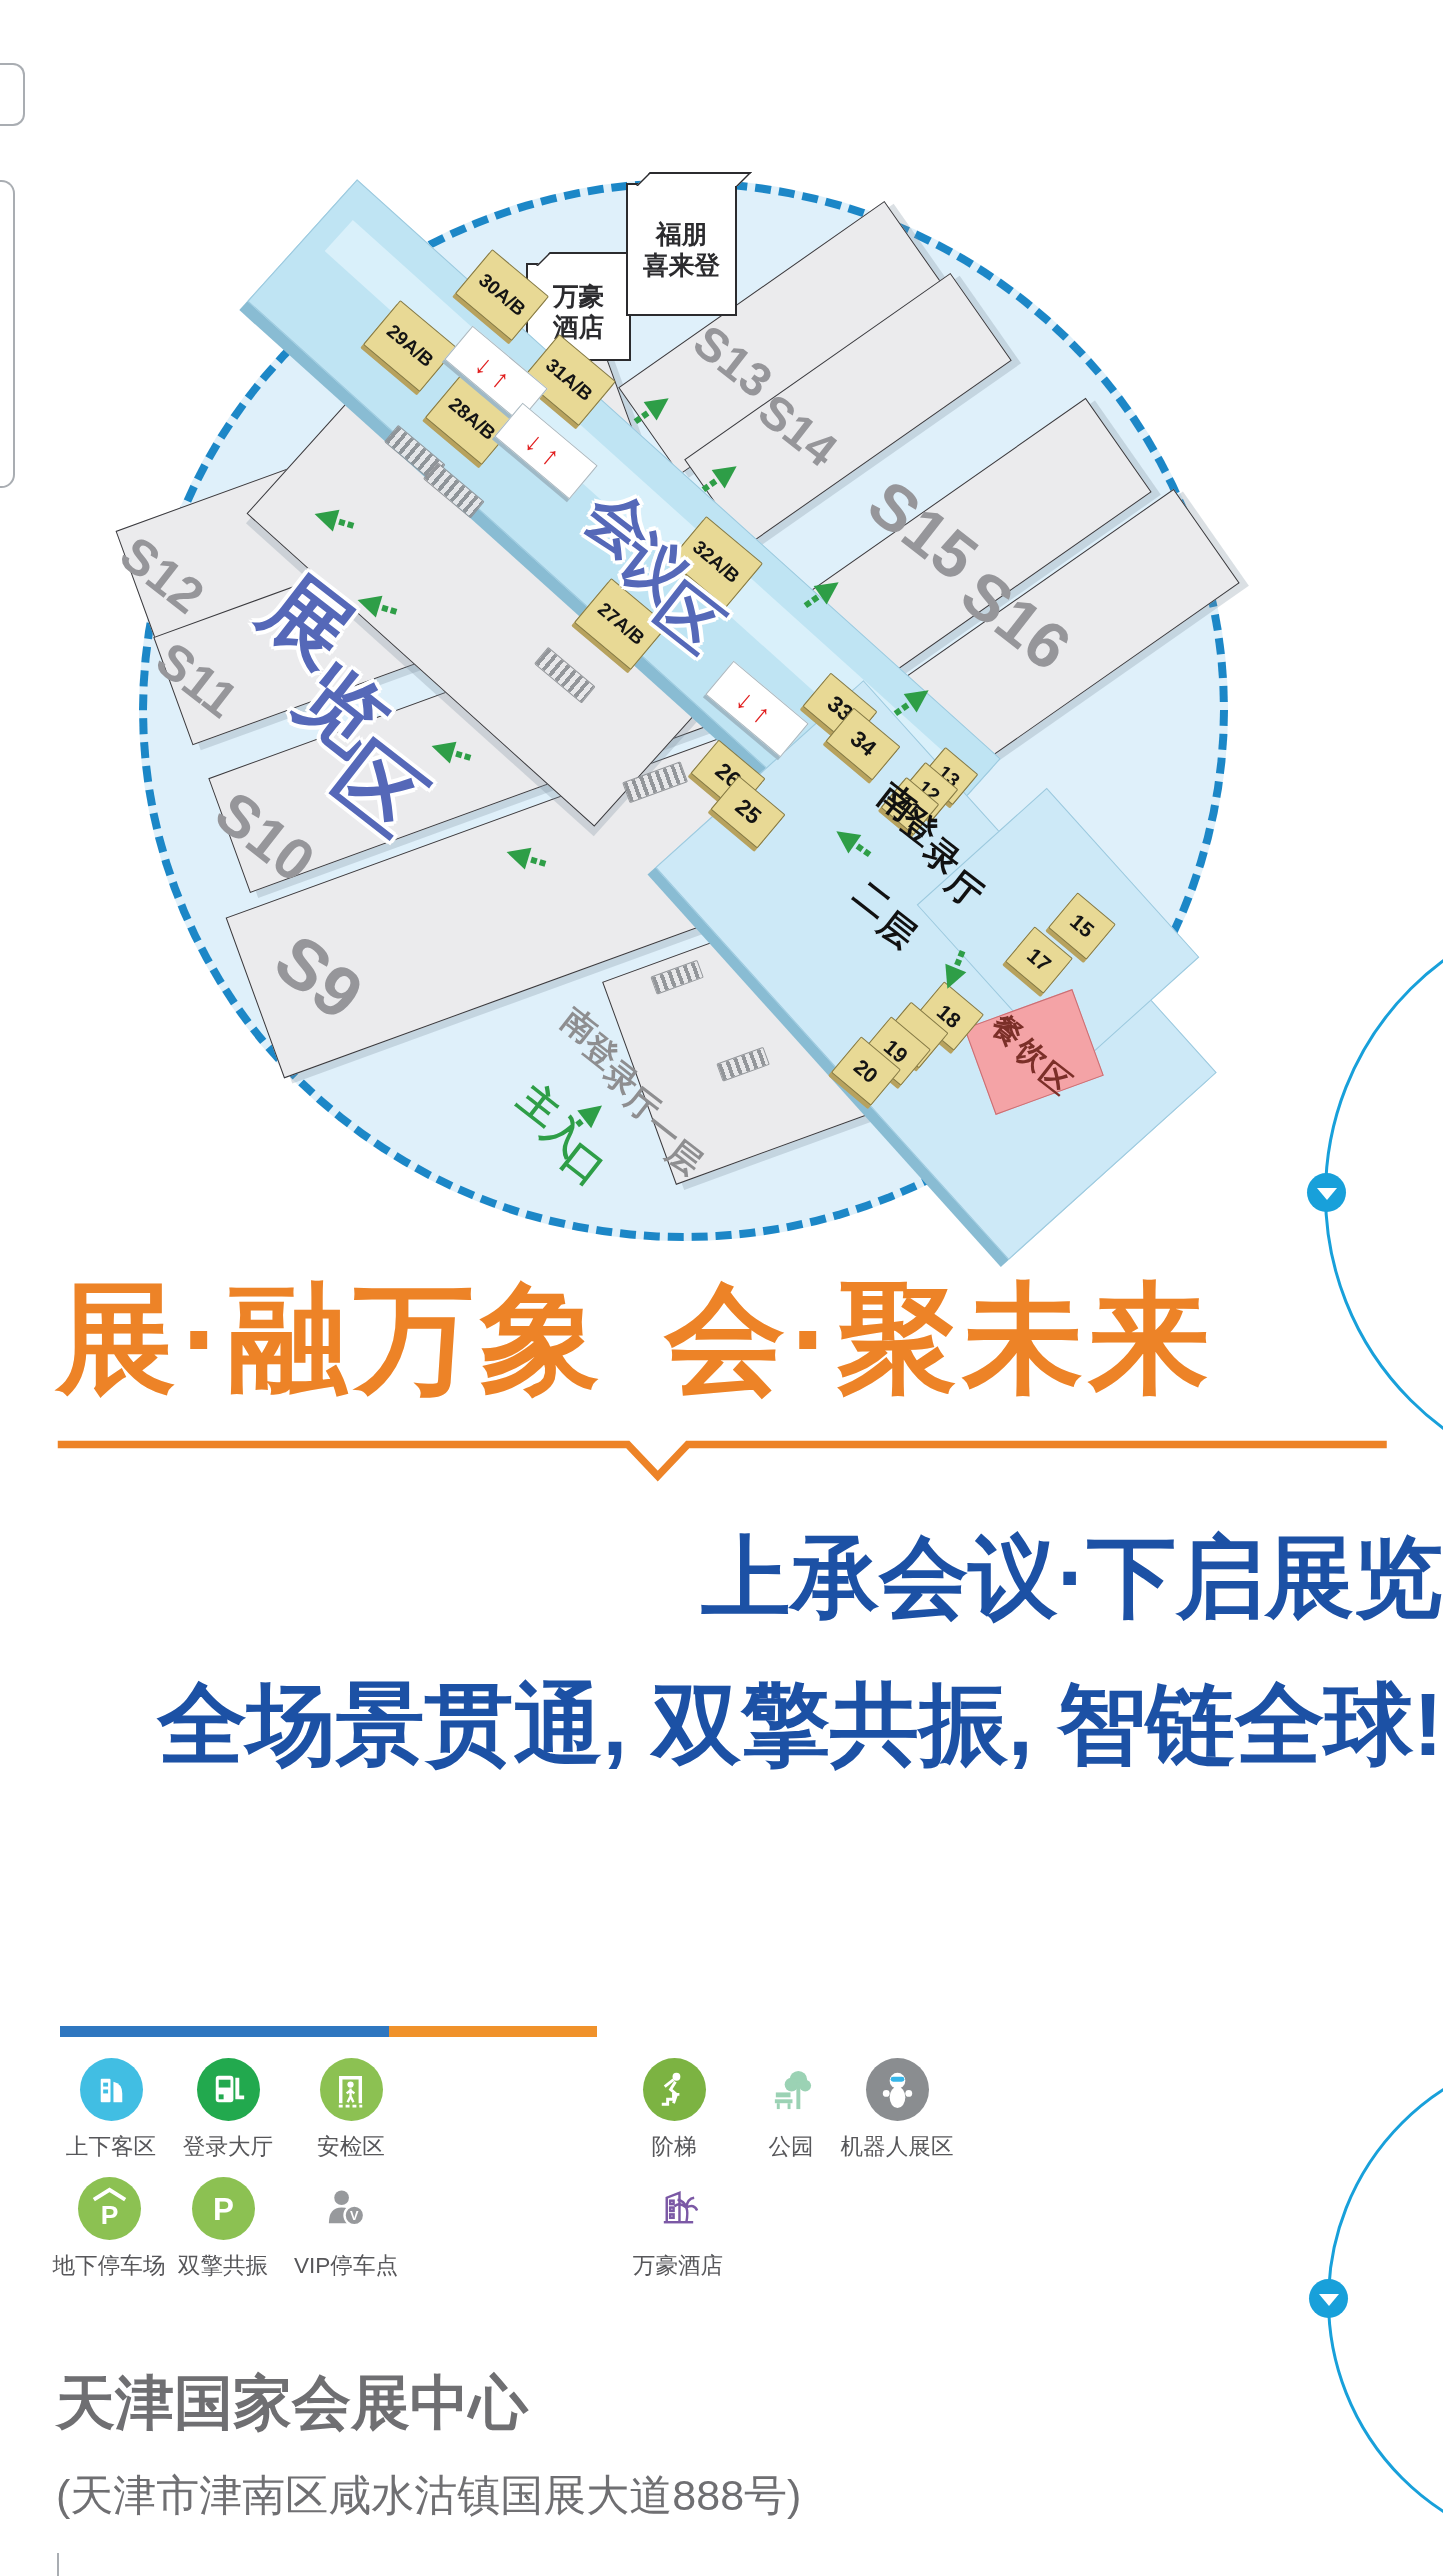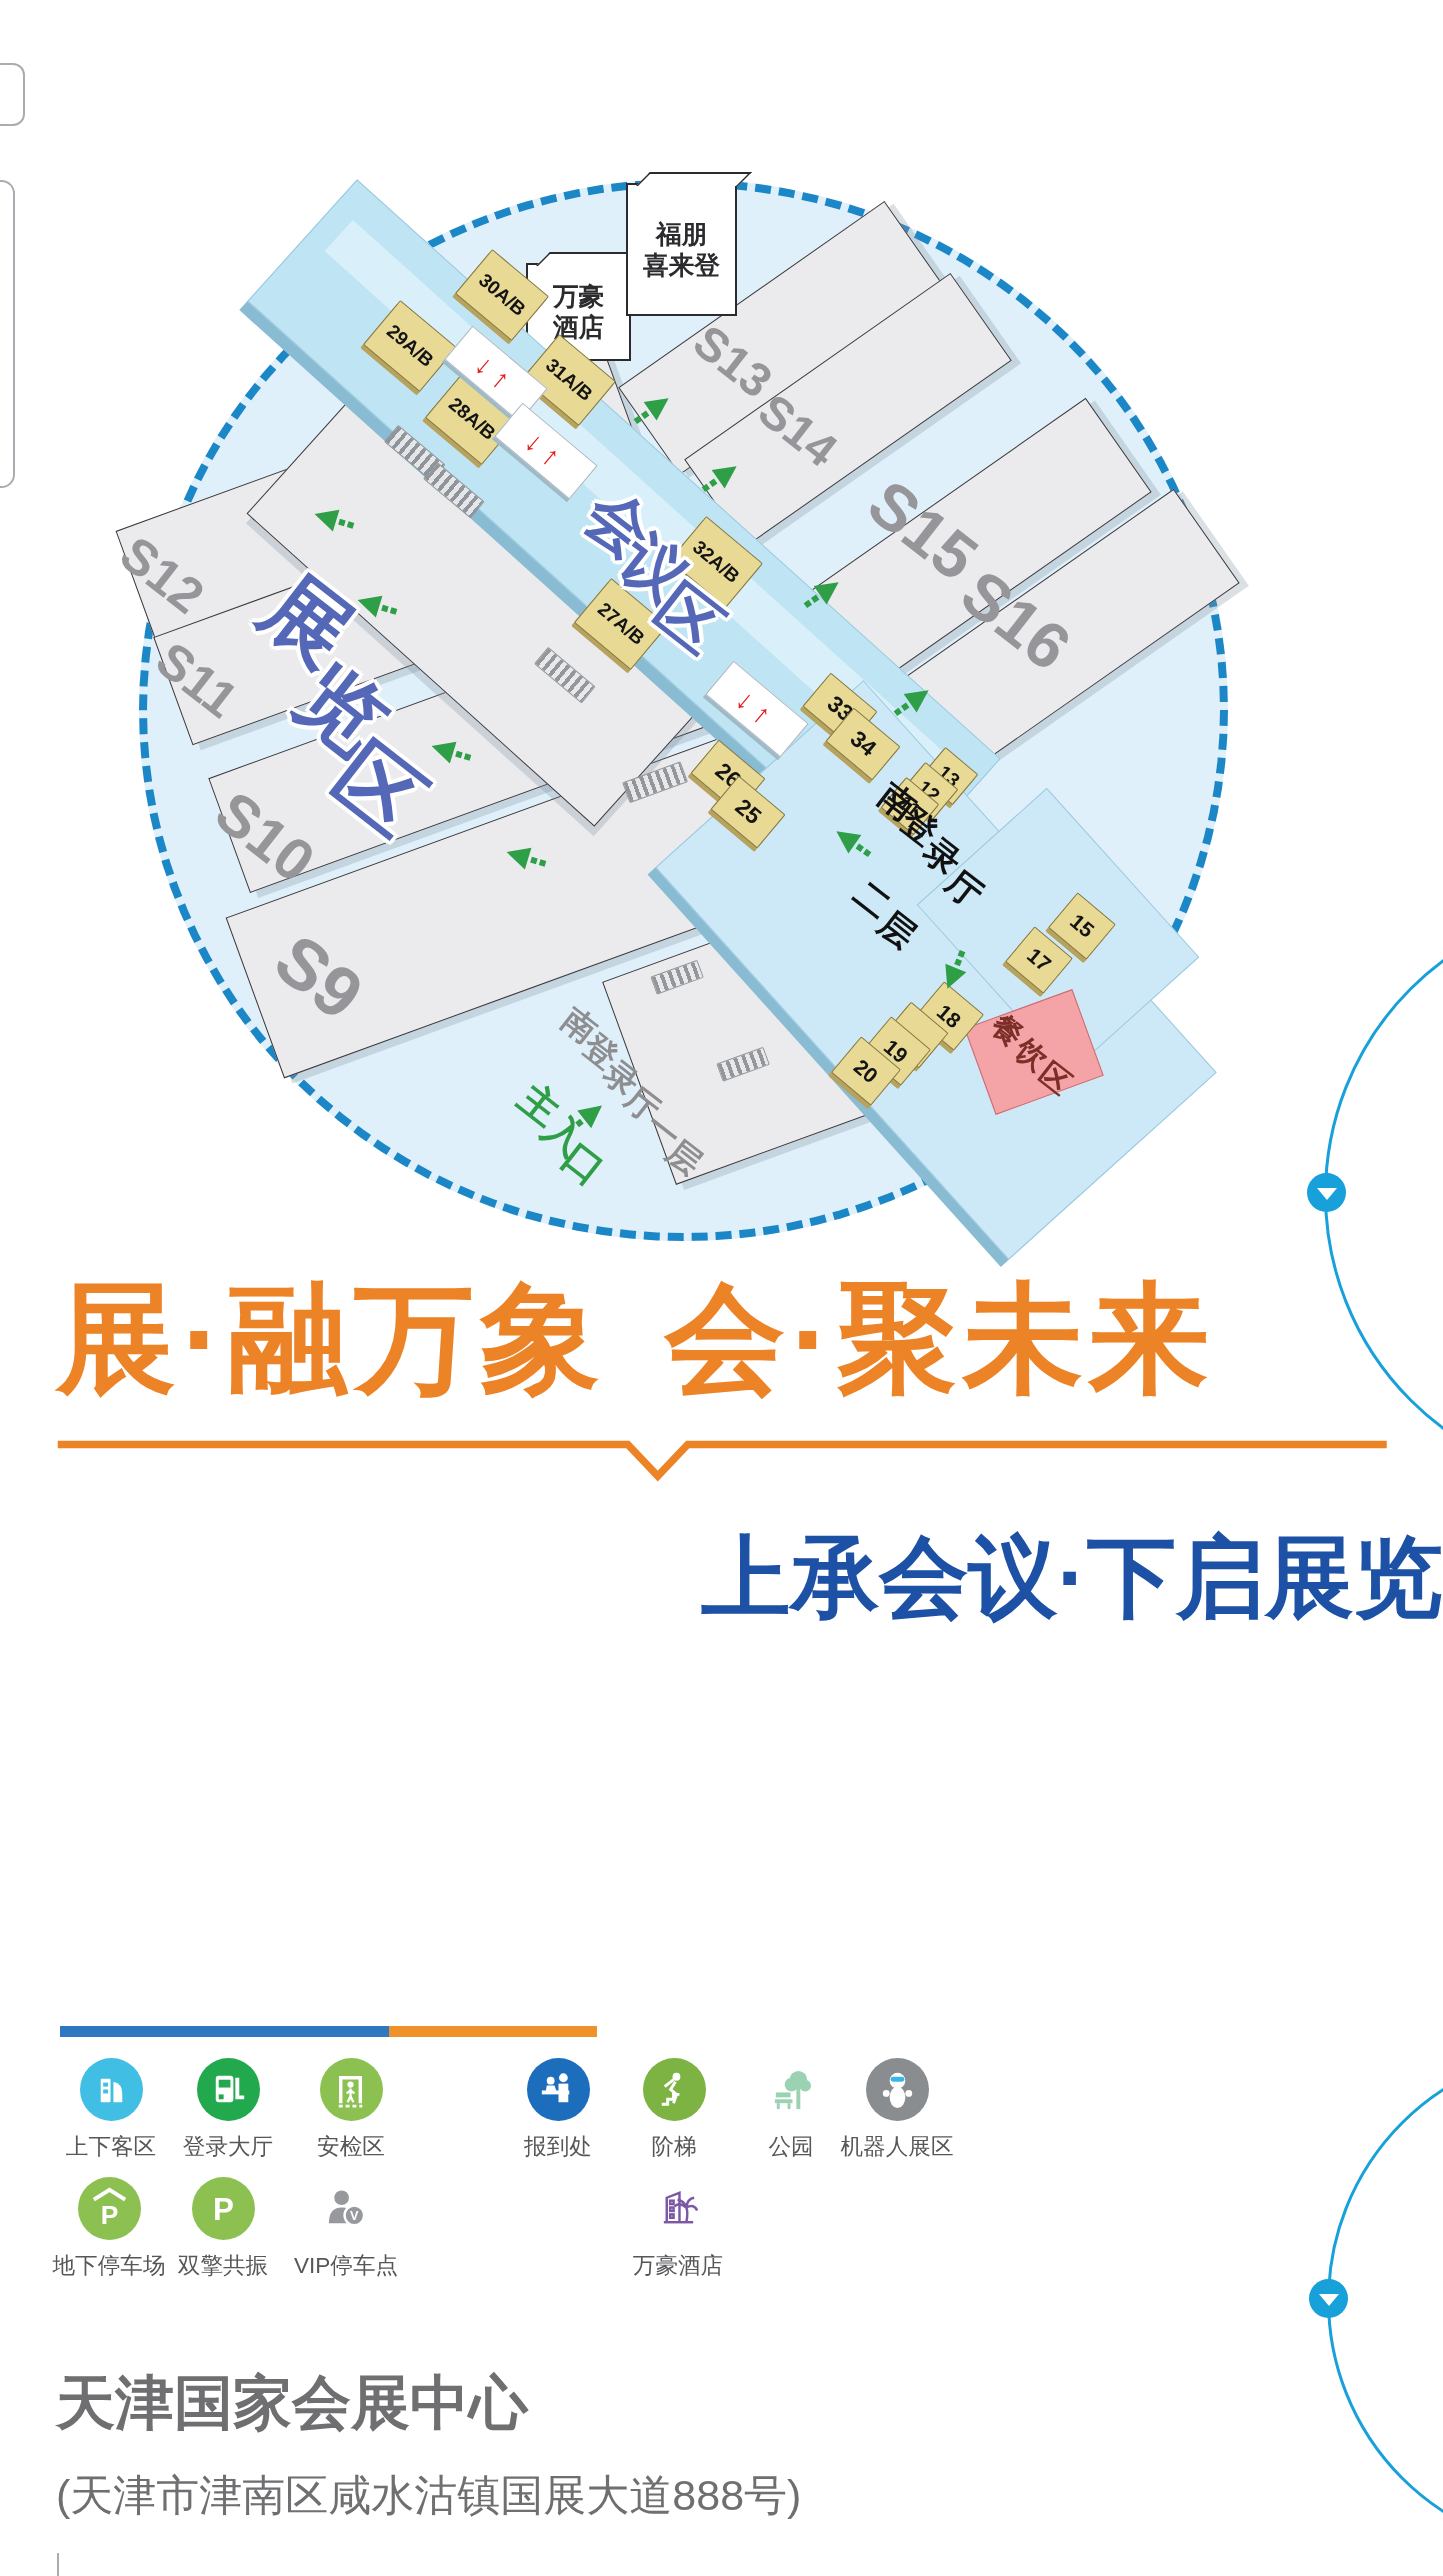--- a/index.html
+++ b/index.html
@@ -224,20 +224,21 @@
       <span class="tri"></span>
     </div>
 
   <span class="headline" style="left:665px">会·聚未来</span>
   <span class="headline" style="left:56px">展·融万象</span>
   <svg class="abs" style="left:56px;top:1440px" width="1346" height="45" viewBox="0 0 1790 60">
     <polyline points="0,6 760,6 800,48 840,6 1772,6" fill="none" stroke="#ED8327" stroke-width="10"></polyline>
   </svg>
 
   <div class="tagline" style="top:1533px">上承会议·下启展览</div>
+  <div class="tagline" style="top:1680px">全场景贯通, 双擎共振, 智链全球!</div>
 
   <div class="abs bar-blue"></div>
   <div class="abs bar-orange"></div>
 
   <div class="lg-item" style="left:111px;top:2058px">
     <span class="lg-icon" style="background:#41BEE3">
       <svg viewBox="0 0 48 48">
           <rect x="13" y="13" width="10" height="24" rx="1" fill="#fff"></rect>
           <rect x="15.5" y="17" width="5" height="4" fill="#41BEE3"></rect>
           <rect x="15.5" y="24" width="5" height="4" fill="#41BEE3"></rect>
@@ -260,32 +261,20 @@
   <div class="lg-item" style="left:351px;top:2058px">
     <span class="lg-icon" style="background:#8CC152">
       <svg viewBox="0 0 48 48">
           <path d="M13 38 V12 h20 v26" fill="none" stroke="#fff" stroke-width="3.5"></path>
           <circle cx="23" cy="19" r="3.2" fill="#fff"></circle>
           <path d="M23 23 v8 M23 25 l-4 3 M23 25 l4 3 M23 31 l-3 6 M23 31 l3 6" stroke="#fff" stroke-width="2.4" fill="none"></path>
           <path d="M11 41 h24" stroke="#fff" stroke-width="3" stroke-dasharray="4 3"></path>
         </svg>
     </span>
     <span class="lg-label">安检区</span>
-  </div>
-  <div class="lg-item" style="left:558px;top:2058px">
-    <span class="lg-icon" style="background:#1D6DBD">
-      <svg viewBox="0 0 48 48">
-          <circle cx="16" cy="15" r="4" fill="#fff"></circle>
-          <path d="M12 20 h8 l2 6 h-11 z" fill="#fff"></path>
-          <circle cx="29" cy="12" r="4.5" fill="#fff"></circle>
-          <path d="M24 18 h10 v19 h-10 z" fill="#fff"></path>
-          <rect x="7" y="25" width="28" height="4" fill="#fff"></rect>
-        </svg>
-    </span>
-    <span class="lg-label">报到处</span>
   </div>
   <div class="lg-item" style="left:674px;top:2058px">
     <span class="lg-icon" style="background:#7CB342">
       <svg viewBox="0 0 48 48">
           <circle cx="26" cy="11" r="4" fill="#fff"></circle>
           <path d="M25 16 l-5 8 l6 5 l-3 9" stroke="#fff" stroke-width="3" fill="none"></path>
           <path d="M14 21 l9 -7" stroke="#fff" stroke-width="3"></path>
           <path d="M11 39 h6 v-5 h6 v-5 h6" stroke="#fff" stroke-width="3" fill="none"></path>
         </svg>
     </span>

